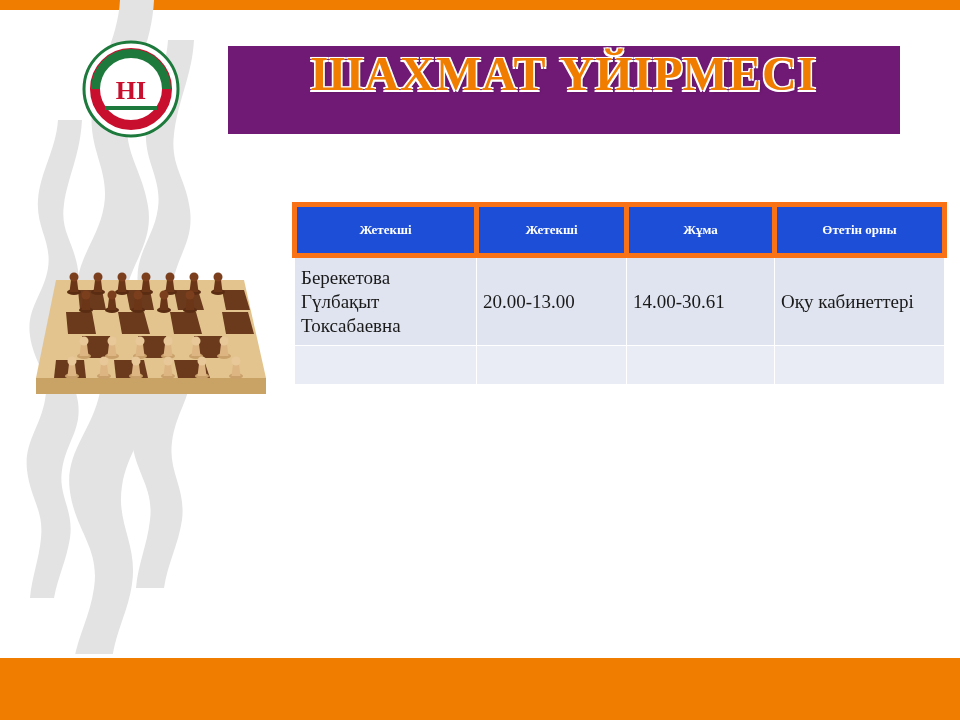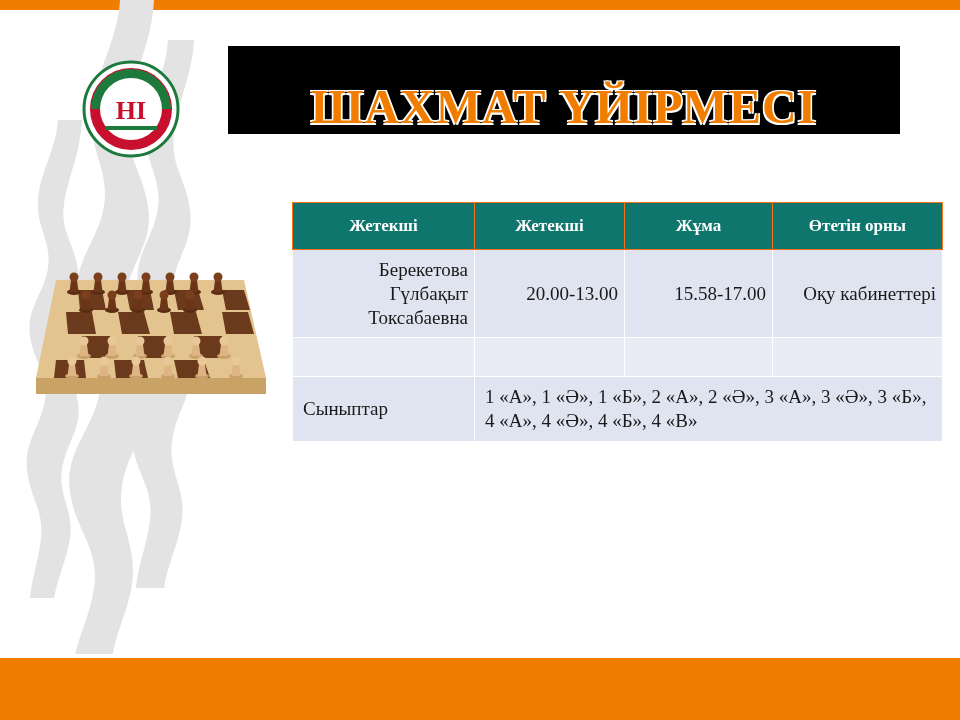--- a/index.html
+++ b/index.html
@@ -58,23 +58,23 @@
     background: #ffffff;
   }
 
   
   .title-box {
     position: absolute;
     left: 228px;
     top: 46px;
     width: 672px;
     height: 88px;
-    background: #000000;
+    background: #701a75;
     display: flex;
-    align-items: flex-end;
+    align-items: flex-start;
     justify-content: center;
   }
   .title-text {
     font-family: "Liberation Serif", serif;
     font-weight: bold;
     font-size: 48px;
     letter-spacing: 1px;
     color: #f07d00;
     text-shadow:
       -1.5px -1.5px 0 #ffffff,
@@ -83,21 +83,21 @@
        1.5px  1.5px 0 #ffffff,
        0 0 2px #ffffff,
        2px 2px 3px rgba(0,0,0,0.25);
     white-space: nowrap;
   }
 
   
   .logo {
     position: absolute;
     left: 82px;
-    top: 60px;
+    top: 40px;
     width: 98px;
     height: 98px;
   }
 
   
   .chess-img {
     position: absolute;
     left: 26px;
     top: 228px;
     width: 248px;
@@ -107,38 +107,38 @@
   
   .sched-table {
     position: absolute;
     left: 292px;
     top: 202px;
     width: 650px;
     border-collapse: collapse;
     table-layout: fixed;
   }
   .sched-table th {
-    background: #0f766e;
+    background: #1d4ed8;
     color: #ffffff;
     font-family: "Liberation Serif", serif;
     font-weight: bold;
-    font-size: 17px;
+    font-size: 13px;
     padding: 8px 4px;
-    border: 1px solid #f97316;
+    border: 5px solid #f97316;
     text-align: center;
     height: 30px;
   }
   .sched-table td {
     background: #dfe4f0;
     color: #1a1a1a;
     font-family: "Liberation Serif", serif;
     font-size: 19px;
     padding: 8px 6px;
     border: 1px solid #ffffff;
-    text-align: right;
+    text-align: left;
     vertical-align: middle;
     line-height: 1.25;
   }
   .sched-table td.alt {
     background: #e9ecf5;
   }
   .sched-table tr.empty-row td {
     height: 30px;
     padding: 4px;
   }
@@ -309,31 +309,27 @@
         <th>Жетекші</th>
         <th>Жетекші</th>
         <th>Жұма</th>
         <th>Өтетін орны</th>
       </tr>
     </thead>
     <tbody>
       <tr>
         <td>Берекетова Гүлбақыт Токсабаевна</td>
         <td>20.00-13.00</td>
-        <td>15.58-17.00</td>
+        <td>14.00-30.61</td>
         <td>Оқу кабинеттері</td>
       </tr>
       <tr class="empty-row">
         <td class="alt"></td>
         <td class="alt"></td>
         <td class="alt"></td>
         <td class="alt"></td>
       </tr>
-      <tr>
-        <td class="left-cell">Сыныптар</td>
-        <td class="left-cell" colspan="3">1 «А», 1 «Ә», 1 «Б», 2 «А», 2 «Ә», 3 «А», 3 «Ә», 3 «Б», 4 «А», 4 «Ә», 4 «Б», 4 «В»</td>
-      </tr>
     </tbody>
   </table>
 
   <div class="bottom-band-line"></div>
   <div class="bottom-band"></div>
 </div>
 
 </body></html>

